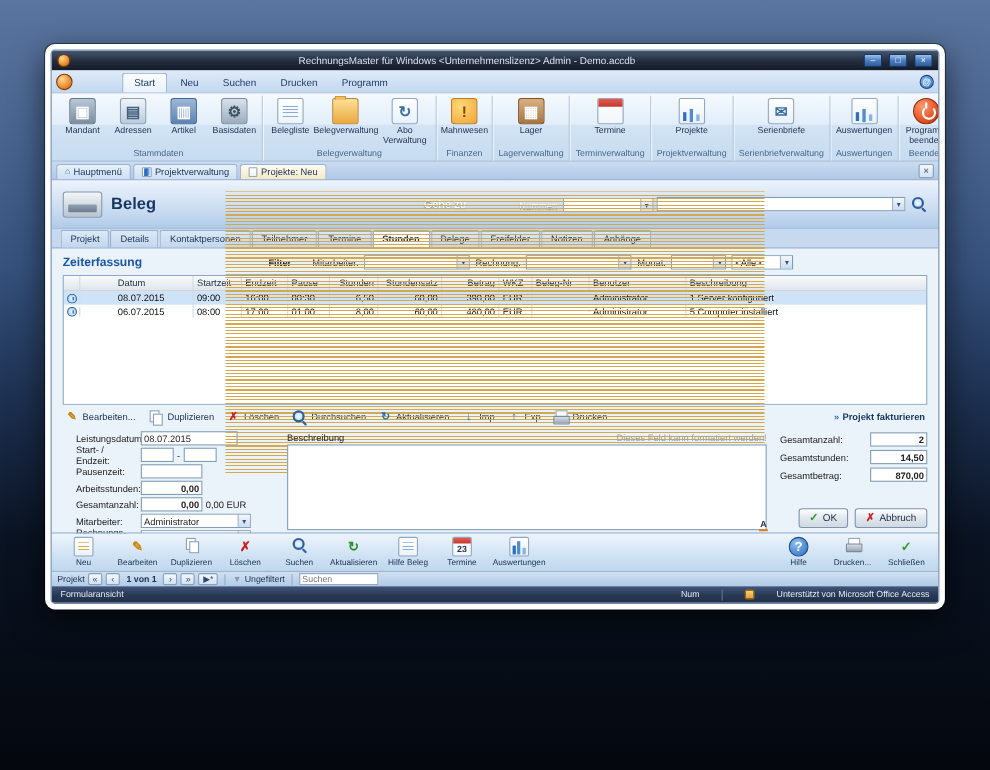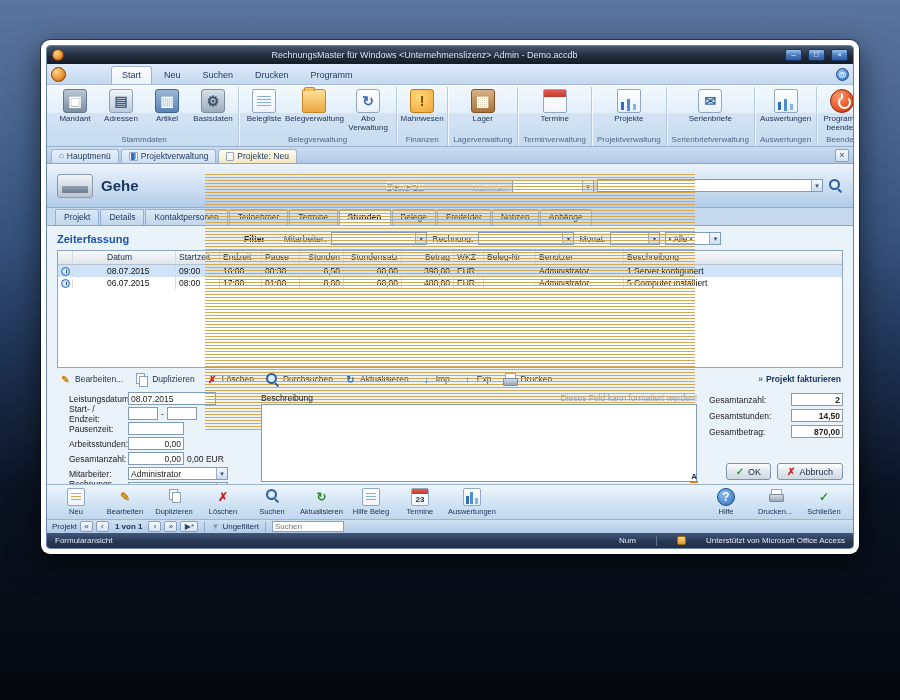--- a/index.html
+++ b/index.html
@@ -126,21 +126,21 @@
   .content { flex:1; min-height:0; background:#eaf2fa; padding:4px 10px 2px; display:flex; flex-direction:column; gap:3px; }
   .filter-row { flex:none; display:flex; align-items:center; gap:5px; font-size:8.5px; color:#333; height:17px; }
   .section-title { width:182px; font-size:11px; font-weight:bold; color:#1b55a8; }
   .filter-label { font-weight:bold; color:#222; margin-right:14px; }
 
   .combo { display:inline-flex; align-items:stretch; border:1px solid #7f9db9; background:#fff; height:13px; }
   .combo input { border:0; flex:1; min-width:0; font-size:8.5px; padding:0 2px; font-family:inherit; color:#222; outline:none; background:#fff; }
   .combo .arr { width:11px; background:linear-gradient(#f2f7fc,#cbdcef); border-left:1px solid #9ab0c8; font-size:7px; color:#33527a;
     display:flex; align-items:center; justify-content:center; }
   .tin { height:13px; font-size:8.5px; border:1px solid #7f9db9; padding:0 2px; font-family:inherit; color:#222; outline:none; background:#fff; }
-  .num { text-align:right; }
+  .num { text-align:right;font-weight:bold; }
 
   
   .grid { flex:none; height:118px; border:1px solid #8ea6c2; background:#fff; display:flex; flex-direction:column; font-size:8.5px; overflow:hidden; }
   .gh { display:flex; flex:none; height:14px; background:linear-gradient(#f8fafc,#dfe5ec); border-bottom:1px solid #b5c2d0; color:#1c2c40; }
   .gh > div, .gr > div { padding:1px 3px; border-right:1px solid #d2dbe4; white-space:nowrap; overflow:hidden; }
   .gr { display:flex; flex:none; height:12px; align-items:center; color:#111; }
   .gr.selected { background:#cfe3f8; }
   .c-icon { width:15px; flex:none; display:flex; align-items:center; justify-content:center; padding:0 !important; }
   .c-datum { width:72px; flex:none;margin-left:31px; } .c-start { width:44px; flex:none; } .c-end { width:42px; flex:none; }
   .c-pause { width:38px; flex:none; } .c-std { width:44px; flex:none; text-align:right; }
@@ -342,21 +342,21 @@
       </div>
       <div class="dtab active">
         <span class="doc-ic warm mini-doc"></span>
         <span>Projekte: Neu</span>
       </div>
       <div class="doc-close">×</div>
     </div>
 
     <div class="headerband">
       <div class="demo-ic ic"></div>
-      <div class="demo-title">Gehe</div>
+      <div class="demo-title">Beleg</div>
       <div class="goto-box">
         <div class="goto-row">
           <span class="goto-label">Gehe zu</span>
           <span style="width:38px"></span>
           <span class="num-label">Nummer:</span>
           <span class="combo" style="width:82px">
             <input style="">
             <span class="arr">▾</span>
           </span>
         </div>

